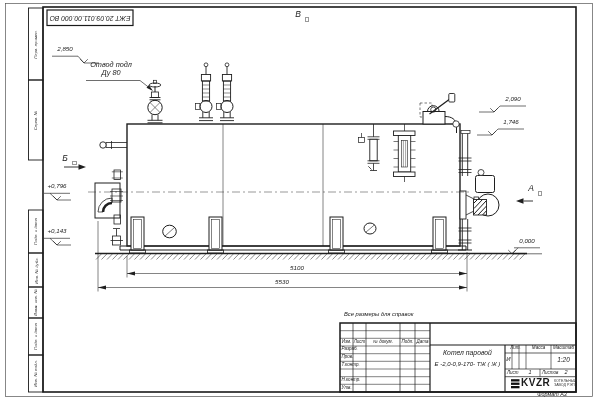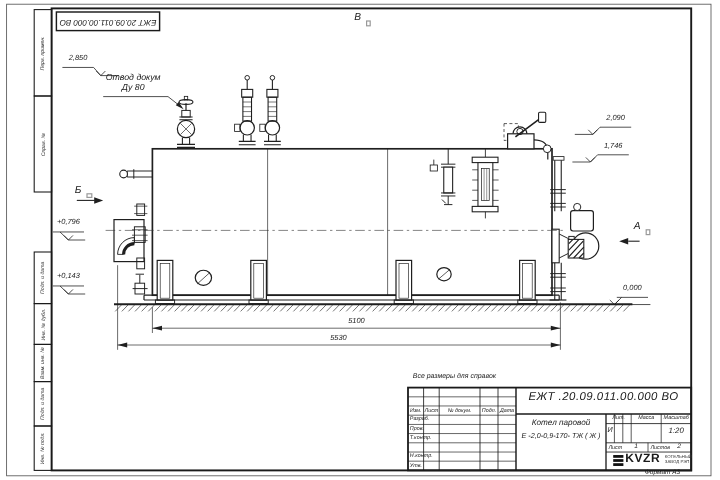--- a/index.html
+++ b/index.html
@@ -252,37 +252,36 @@
     </div>
 
 <div class="t c" style="left:291px;top:10px;width:14px;font-size:8.5px;">В</div>
 <div class="vm" style="left:304.5px;top:17px;"></div>
 <div class="t c" style="left:58px;top:153.5px;width:14px;font-size:8.5px;">Б</div>
 <div class="vm" style="left:72px;top:160.5px;"></div>
 <div class="t c" style="left:524px;top:184px;width:14px;font-size:8.5px;">А</div>
 <div class="vm" style="left:537.5px;top:191px;"></div>
 
 <div class="t c" style="left:82px;top:61px;width:58px;font-size:7.3px;">
-  <span style="display:block;">Отвод докум</span>
+  <span style="display:block;">Отвод подл</span>
   <span style="display:block;">Ду 80</span>
 </div>
 
 <div class="t c" style="left:51px;top:45.5px;width:28px;font-size:6.2px;">2,850</div>
 <div class="t c" style="left:499px;top:95.5px;width:28px;font-size:6.2px;">2,090</div>
 <div class="t c" style="left:497px;top:118.5px;width:28px;font-size:6.2px;">1,746</div>
 <div class="t c" style="left:43px;top:182.8px;width:28px;font-size:6.2px;">+0,796</div>
 <div class="t c" style="left:43px;top:227.8px;width:28px;font-size:6.2px;">+0,143</div>
 <div class="t c" style="left:513px;top:237.5px;width:28px;font-size:6.2px;">0,000</div>
 
 <div class="t c" style="left:283px;top:265px;width:28px;font-size:6.2px;">5100</div>
 <div class="t c" style="left:268px;top:279px;width:28px;font-size:6.2px;">5530</div>
 
 <div class="t" style="left:344px;top:311px;font-size:5.8px;">Все размеры для справок</div>
 
-<div class="t c" style="left:432px;top:326px;width:142px;font-size:9.5px;letter-spacing:0.4px;">ЕЖТ .20.09.011.00.000  ВО</div>
 <div class="t c" style="left:430px;top:349px;width:75px;font-size:6.8px;">Котел паровой</div>
 <div class="t c" style="left:430px;top:360.5px;width:75px;font-size:6px;">Е -2,0-0,9-170- ТЖ ( Ж )</div>
 
 <div class="t c" style="left:340px;top:339.8px;width:13px;font-size:4.5px;">Изм.</div>
 <div class="t c" style="left:353px;top:339.8px;width:13px;font-size:4.5px;">Лист</div>
 <div class="t c" style="left:366px;top:339.8px;width:34px;font-size:4.5px;">№ докум.</div>
 <div class="t c" style="left:400px;top:339.8px;width:15px;font-size:4.5px;">Подп.</div>
 <div class="t c" style="left:415px;top:339.8px;width:15px;font-size:4.5px;">Дата</div>
 
 <div class="t" style="left:341.5px;top:347.3px;font-size:4.5px;">Разраб.</div>

